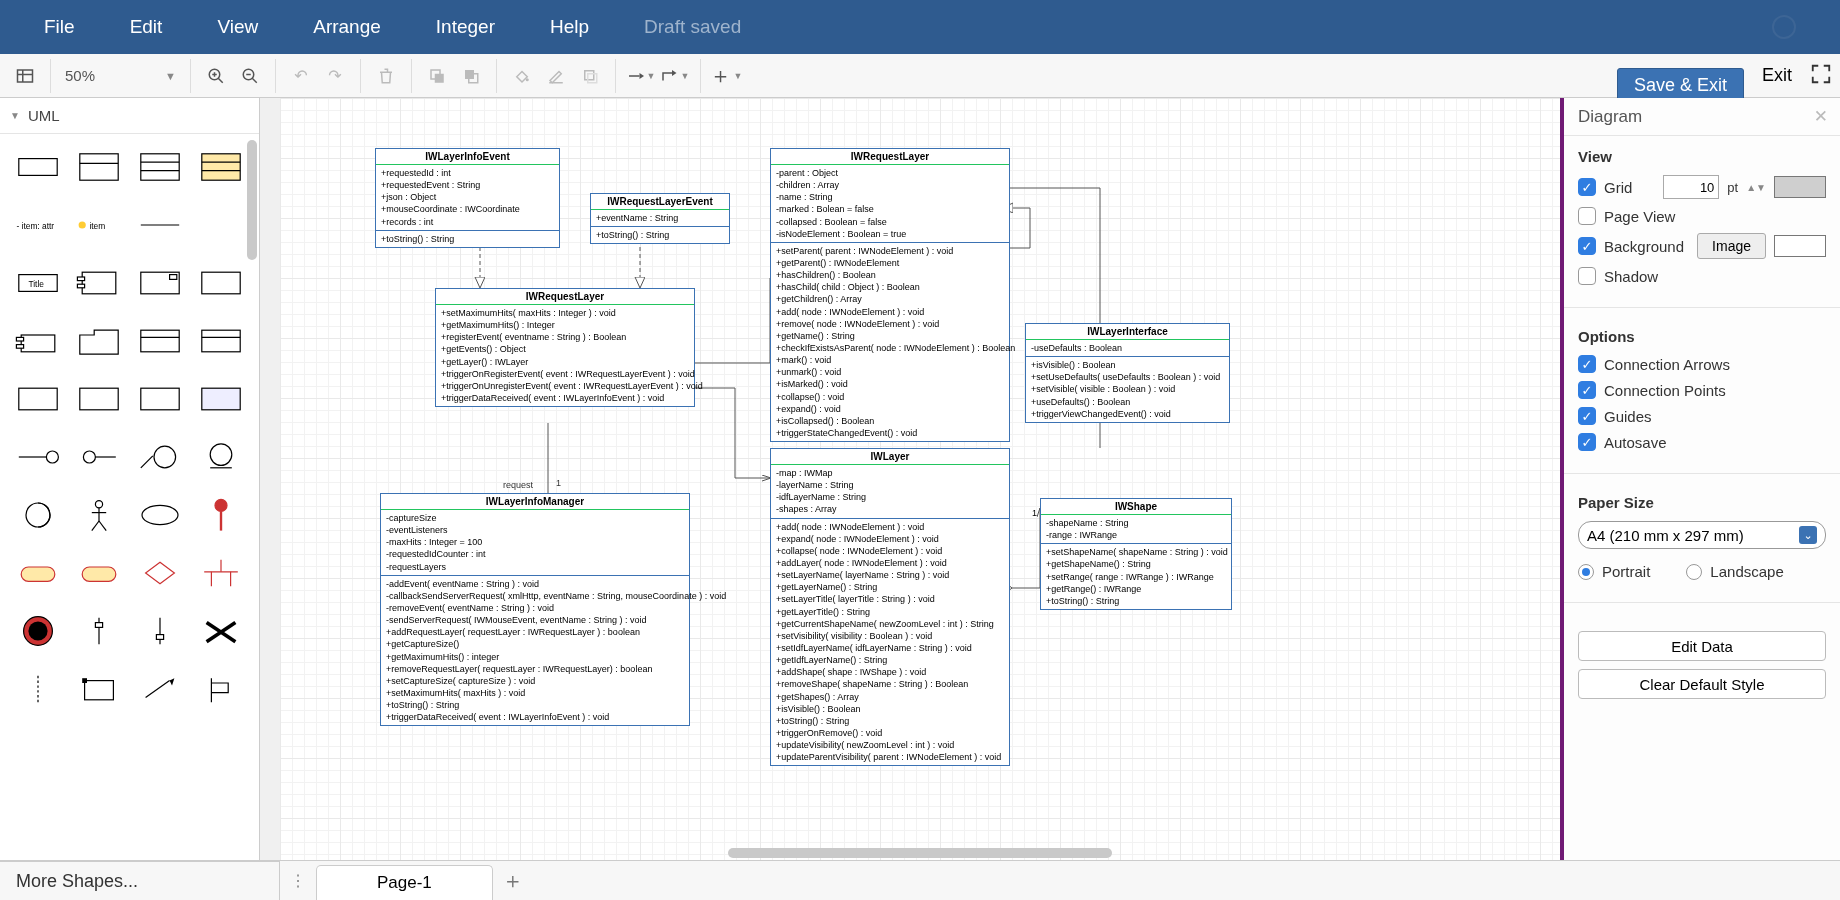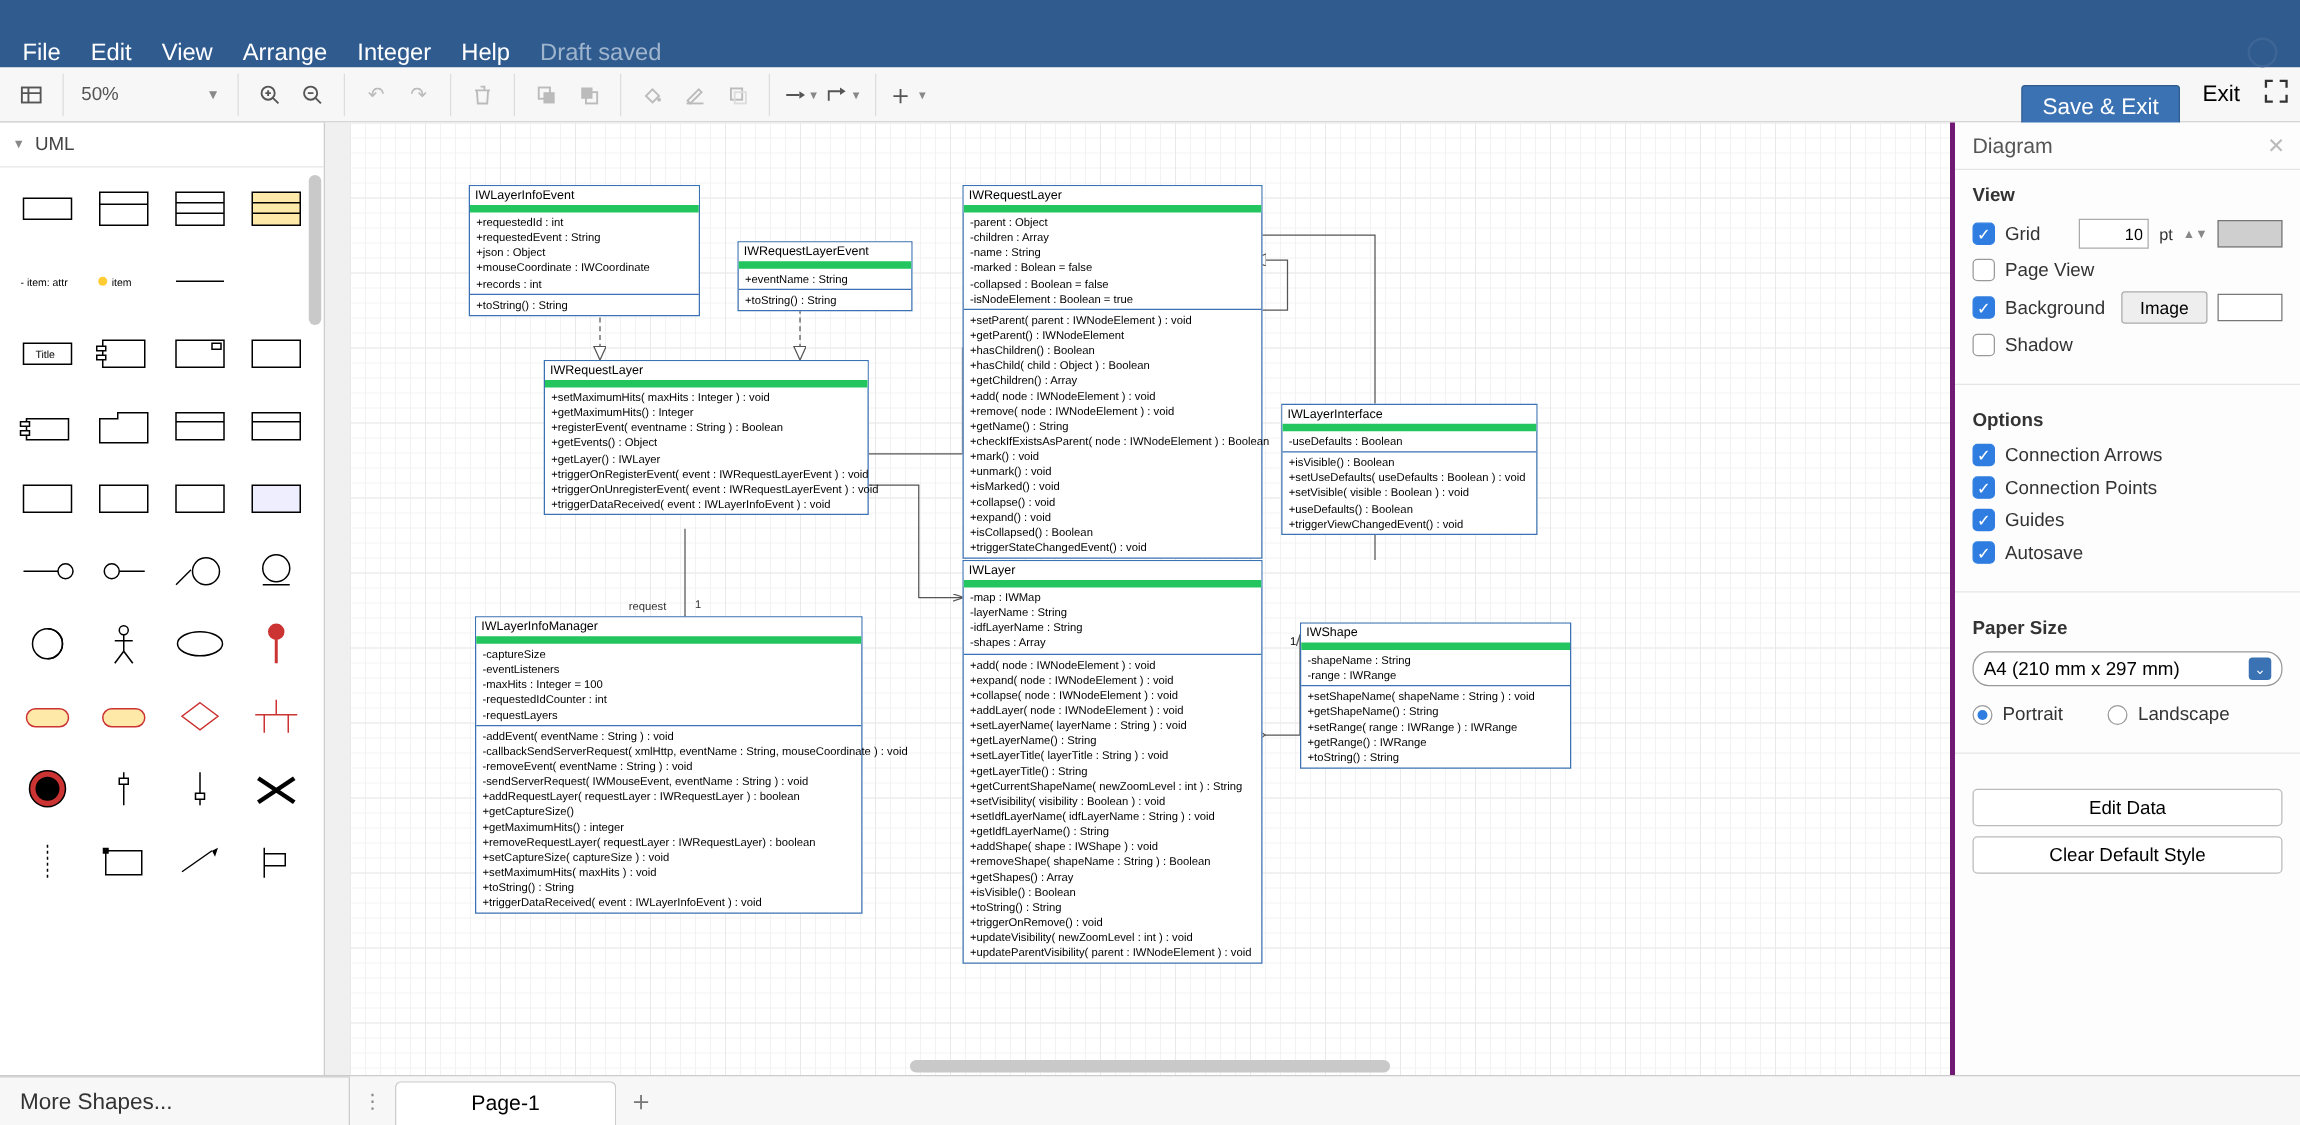--- a/index.html
+++ b/index.html
@@ -1,21 +1,21 @@
 <!DOCTYPE html>
 <html><head>
 <meta charset="utf-8">
 <style>
 * { box-sizing: border-box; margin: 0; padding: 0; font-family: -apple-system, BlinkMacSystemFont, "Segoe UI", Helvetica, Arial, sans-serif; }
 html, body { width: 1840px; height: 900px; overflow: hidden; background: #fff; }
 
 
 .menubar {
-  height: 54px; background: #2f5b8f; display: flex; align-items: flex-end;
-  padding: 0 18px; gap: 24px; color: #fff; font-size: 19px;
+  height: 54px; background: #2f5b8f; display: flex; align-items: center;
+  padding: 0 44px; gap: 55px; color: #fff; font-size: 19px;
 }
 .menubar .menu-item { cursor: pointer; }
 .menubar .draft { color: #9fb4cd; }
 .menubar .spacer { flex: 1; }
 .menubar .round { width: 24px; height: 24px; border: 2px solid #3d6595; border-radius: 50%; }
 
 
 .toolbar {
   height: 44px; background: #f7f7f7; border-bottom: 1px solid #ccc;
   display: flex; align-items: center; padding: 0 8px;
@@ -76,21 +76,21 @@
 .hscroll {
   position:absolute; left:50%; transform:translateX(-50%);
   bottom:2px; height:10px; width:30%; background:#c9c9c9; border-radius:5px;
 }
 
 
 .uml {
   position:absolute; background:#fff; border:1px solid #3b72b3; font-size:9px;
 }
 .uml .title {
-  background:#fff; border-bottom:6px solid #22c55e; text-align:left; font-weight:normal;
+  background:#fff; border-bottom:1px solid #22c55e; text-align:center; font-weight:bold;
   padding:2px 4px; font-size:10px;
 }
 .uml .sec { border-bottom:1px solid #3b72b3; padding:2px 5px; white-space:pre; line-height:1.35;}
 .uml .sec:last-child { border-bottom:none;}
 
 
 .conn { position:absolute; left:0; top:0; pointer-events:none; }
 
 
 .tabs {
@@ -645,21 +645,21 @@
 +addShape( shape : IWShape ) : void
 +removeShape( shapeName : String ) : Boolean
 +getShapes() : Array
 +isVisible() : Boolean
 +toString() : String
 +triggerOnRemove() : void
 +updateVisibility( newZoomLevel : int ) : void
 +updateParentVisibility( parent : IWNodeElement ) : void</div>
       </div>
 
-      <div class="uml" style="left:760px;top:400px;width:217px">
+      <div class="uml" style="left:760px;top:400px;width:192px">
         <div class="title">IWShape</div>
         <div class="sec">-shapeName : String
 -range : IWRange</div>
         <div class="sec">+setShapeName( shapeName : String ) : void
 +getShapeName() : String
 +setRange( range : IWRange ) : IWRange
 +getRange() : IWRange
 +toString() : String</div>
       </div>
 

